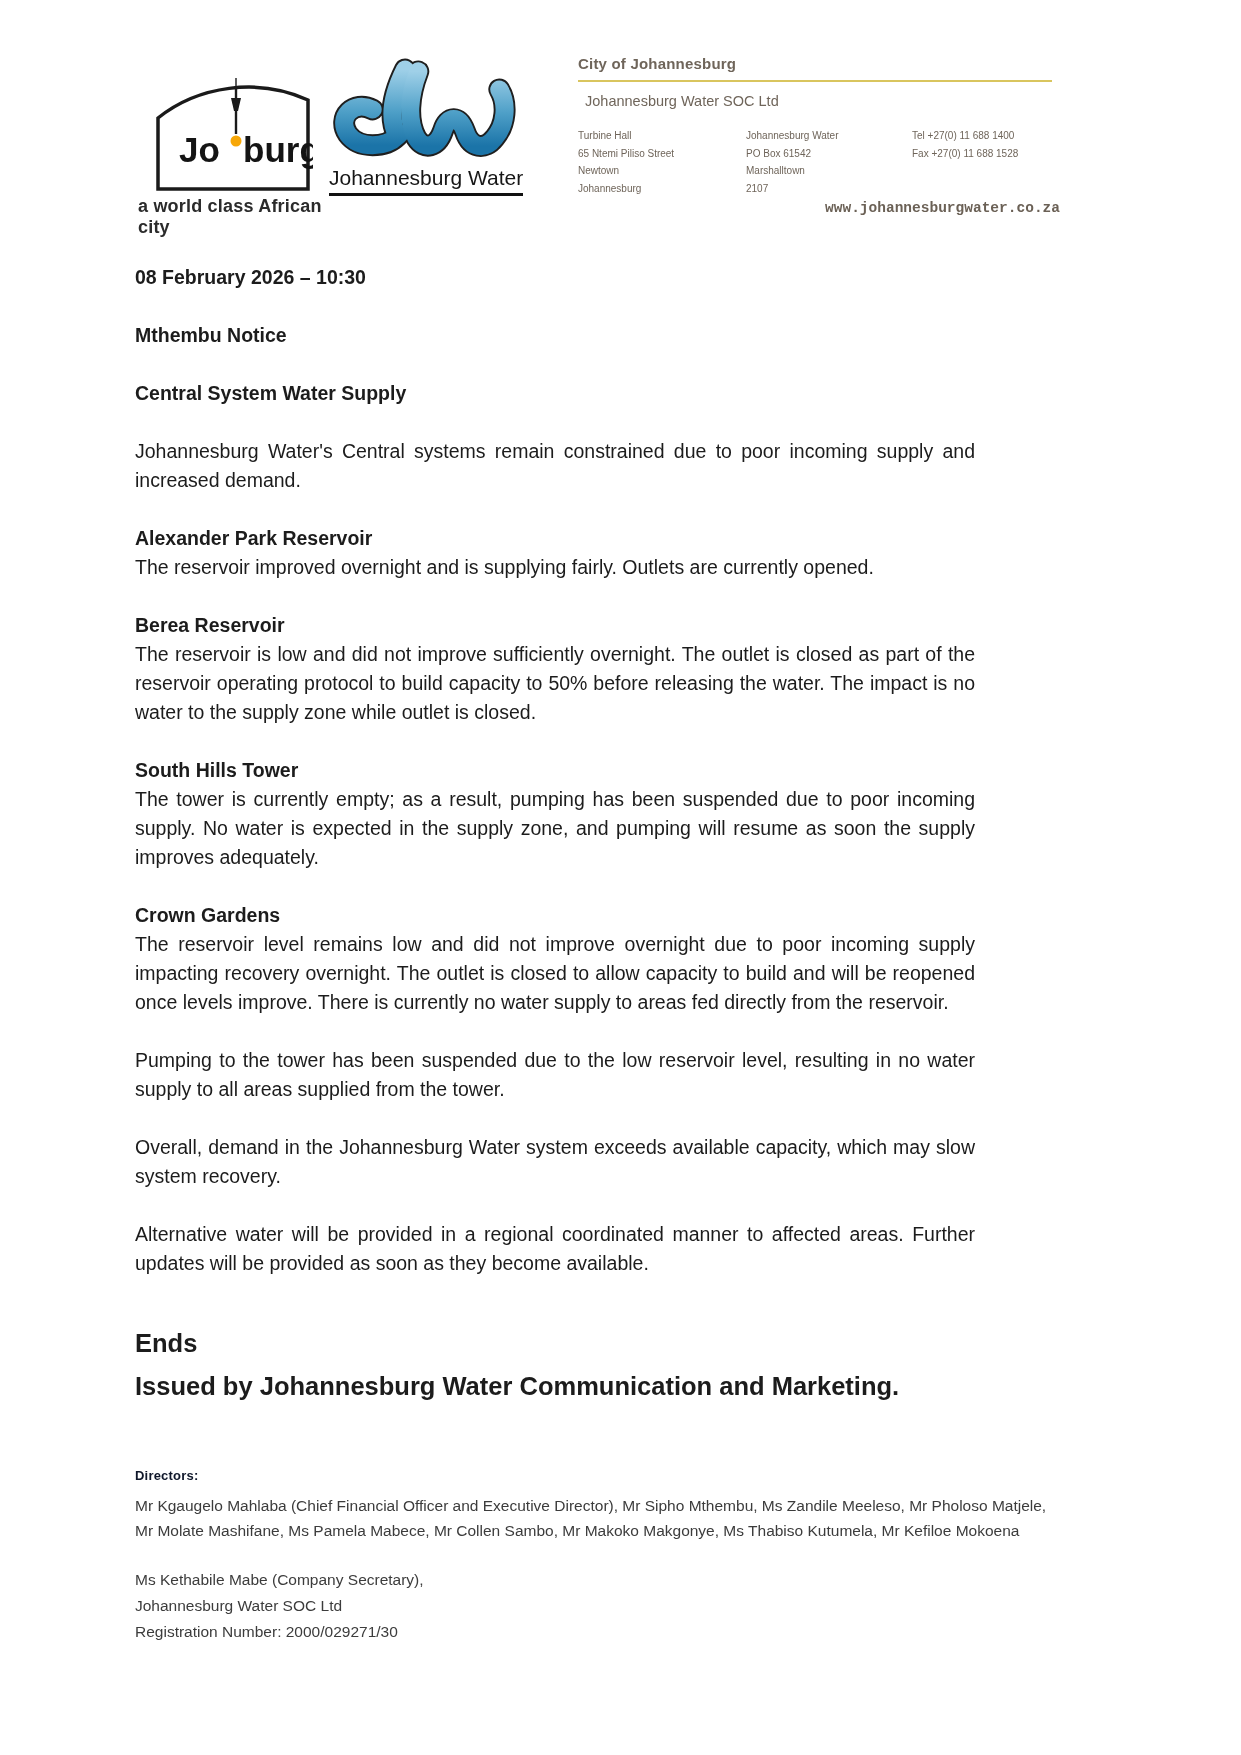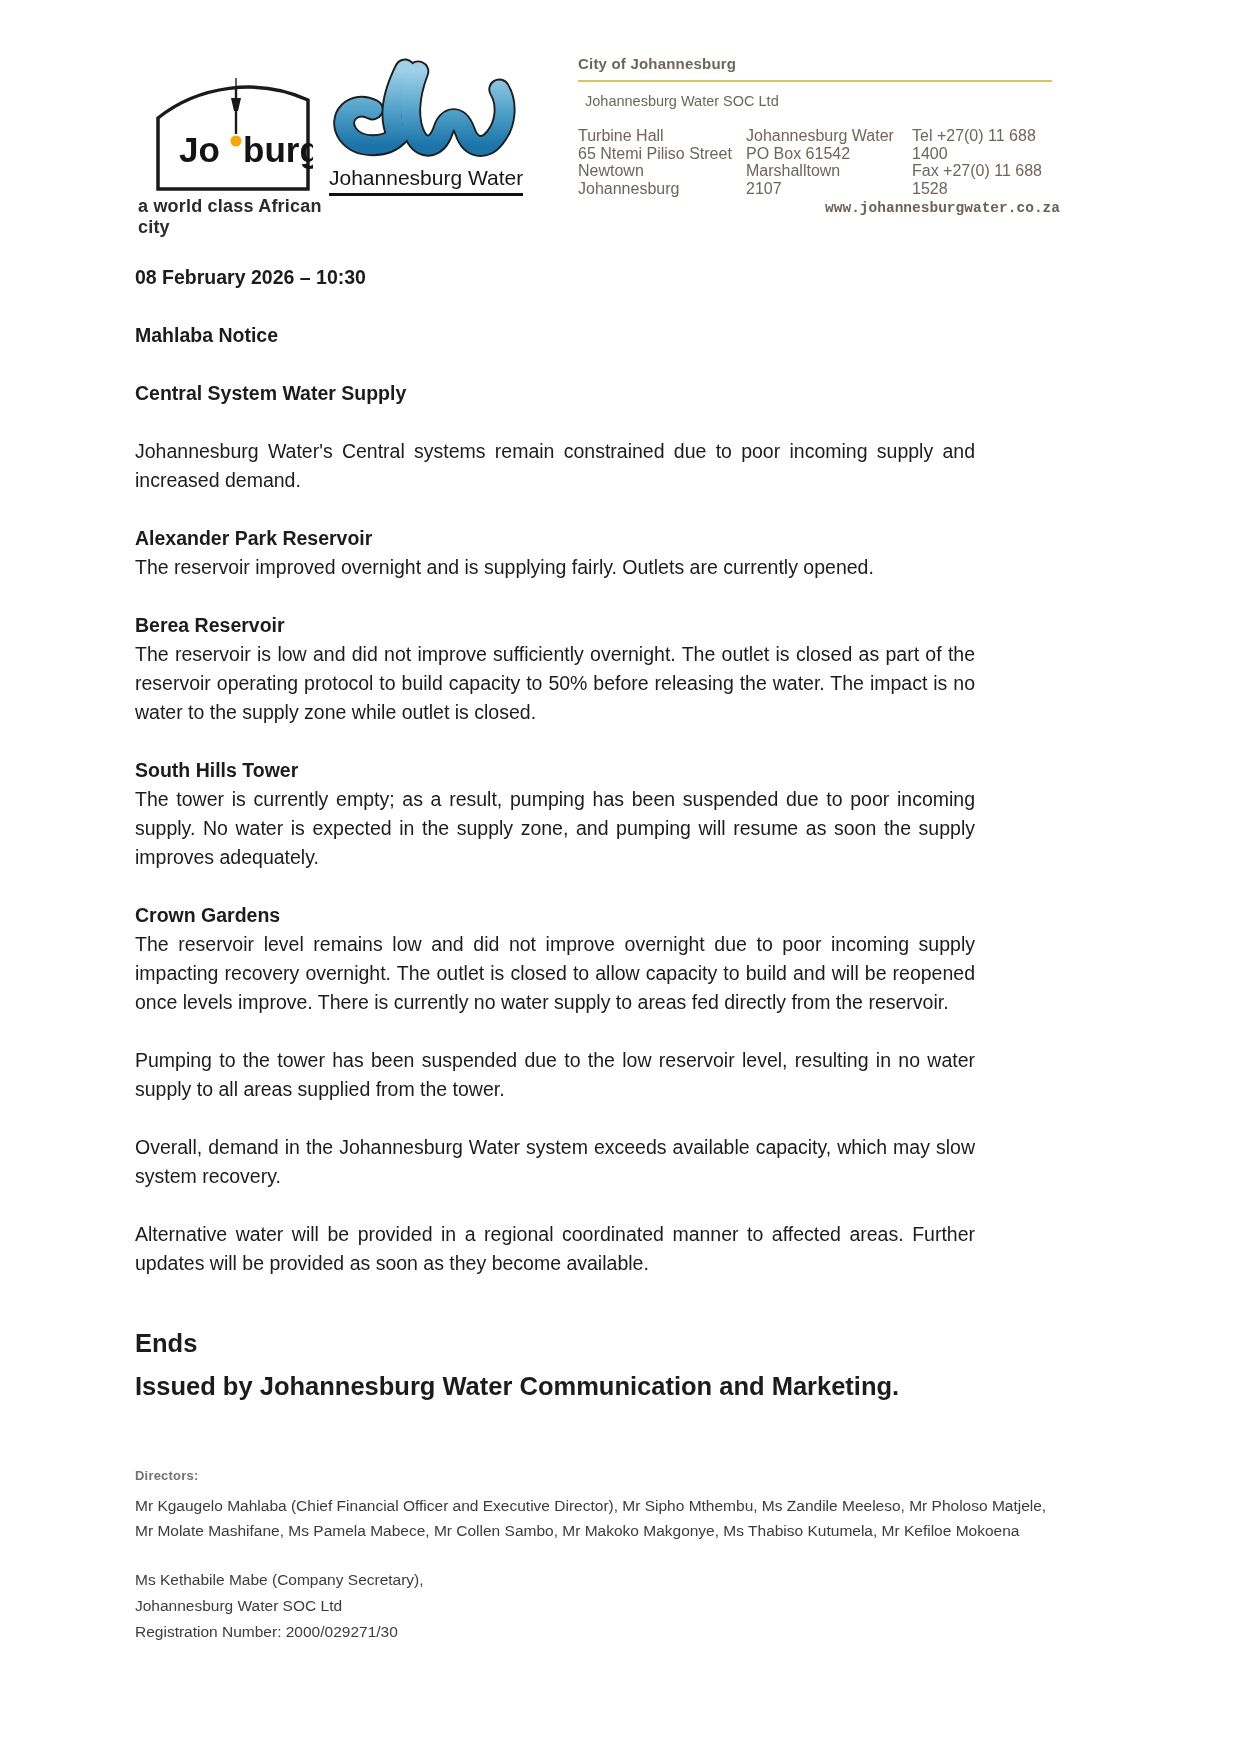--- a/index.html
+++ b/index.html
@@ -22,38 +22,38 @@
   .jw-label {
     display:inline-block; margin-top:2px; margin-left:4px;
     font-size:21px; color:#161616;
     border-bottom:3px solid #111; padding-bottom:3px;
   }
 
   .contact { position:absolute; left:578px; top:55px; width:482px; color:#6f655a; }
   .contact .city { font-size:15px; font-weight:bold; letter-spacing:0.2px; }
   .gold-line { margin-top:8px; height:2px; background:#d9c55e; width:474px; }
   .contact .company { margin-top:11px; margin-left:7px; font-size:14.5px; }
-  .addr-row { display:flex; margin-top:18px; font-size:16px; line-height:17.5px; }
+  .addr-row { display:flex; margin-top:18px; font-size:10px; line-height:17.5px; }
   .addr-col1 { width:168px; }
   .addr-col2 { width:166px; }
   .addr-col3 { flex:1; }
   .website { margin-top:3px; text-align:right; font-size:14.5px; font-weight:bold; color:#6b6156;font-family:Liberation Mono, monospace; }
 
   
   .doc { margin-left:135px; width:840px; font-size:19.5px; line-height:29px;margin-top:33px; }
   .doc .b { font-weight:bold; }
   .block { margin:29px 0 0 0; }
   .date-line { margin-top:30px; font-weight:bold; }
   .jst { text-align:justify; }
   .sec-head { font-weight:bold; }
   .ends-block { margin-top:44px; font-size:25.5px; line-height:43px; font-weight:bold; }
 
   
   .footer { margin-left:135px; margin-top:60px; width:980px; }
-  .directors-label { font-size:13px; font-weight:bold; color:#737373; letter-spacing:0.2px; }
+  .directors-label { font-size:13px; font-weight:bold; color:#0f172a; letter-spacing:0.2px; }
   .dir-lines { margin-top:10px; font-size:15.5px; line-height:25px; color:#3c3c3c; }
   .sec-lines { margin-top:24px; font-size:15.5px; line-height:26px; color:#3c3c3c; }
 </style>
 </head>
 <body>
 
 <div class="header">
 
   <div class="joburg-logo">
     <svg width="160" height="132" viewBox="0 0 160 132">
@@ -113,21 +113,21 @@
       </div>
     </div>
     <div class="website">www.johannesburgwater.co.za</div>
   </div>
 </div>
 
 <div class="doc">
 
   <p class="date-line" style="margin:30px 0 0 0;">08 February 2026 – 10:30</p>
 
-  <p class="block b">Mahlaba Notice</p>
+  <p class="block b">Mthembu Notice</p>
 
   <p class="block b">Central System Water Supply</p>
 
   <p class="block jst">Johannesburg Water's Central systems remain constrained due to poor incoming supply and increased demand.</p>
 
   <div class="block">
     <div class="sec-head">Alexander Park Reservoir</div>
     <div class="jst">The reservoir improved overnight and is supplying fairly. Outlets are currently opened.</div>
   </div>
 

